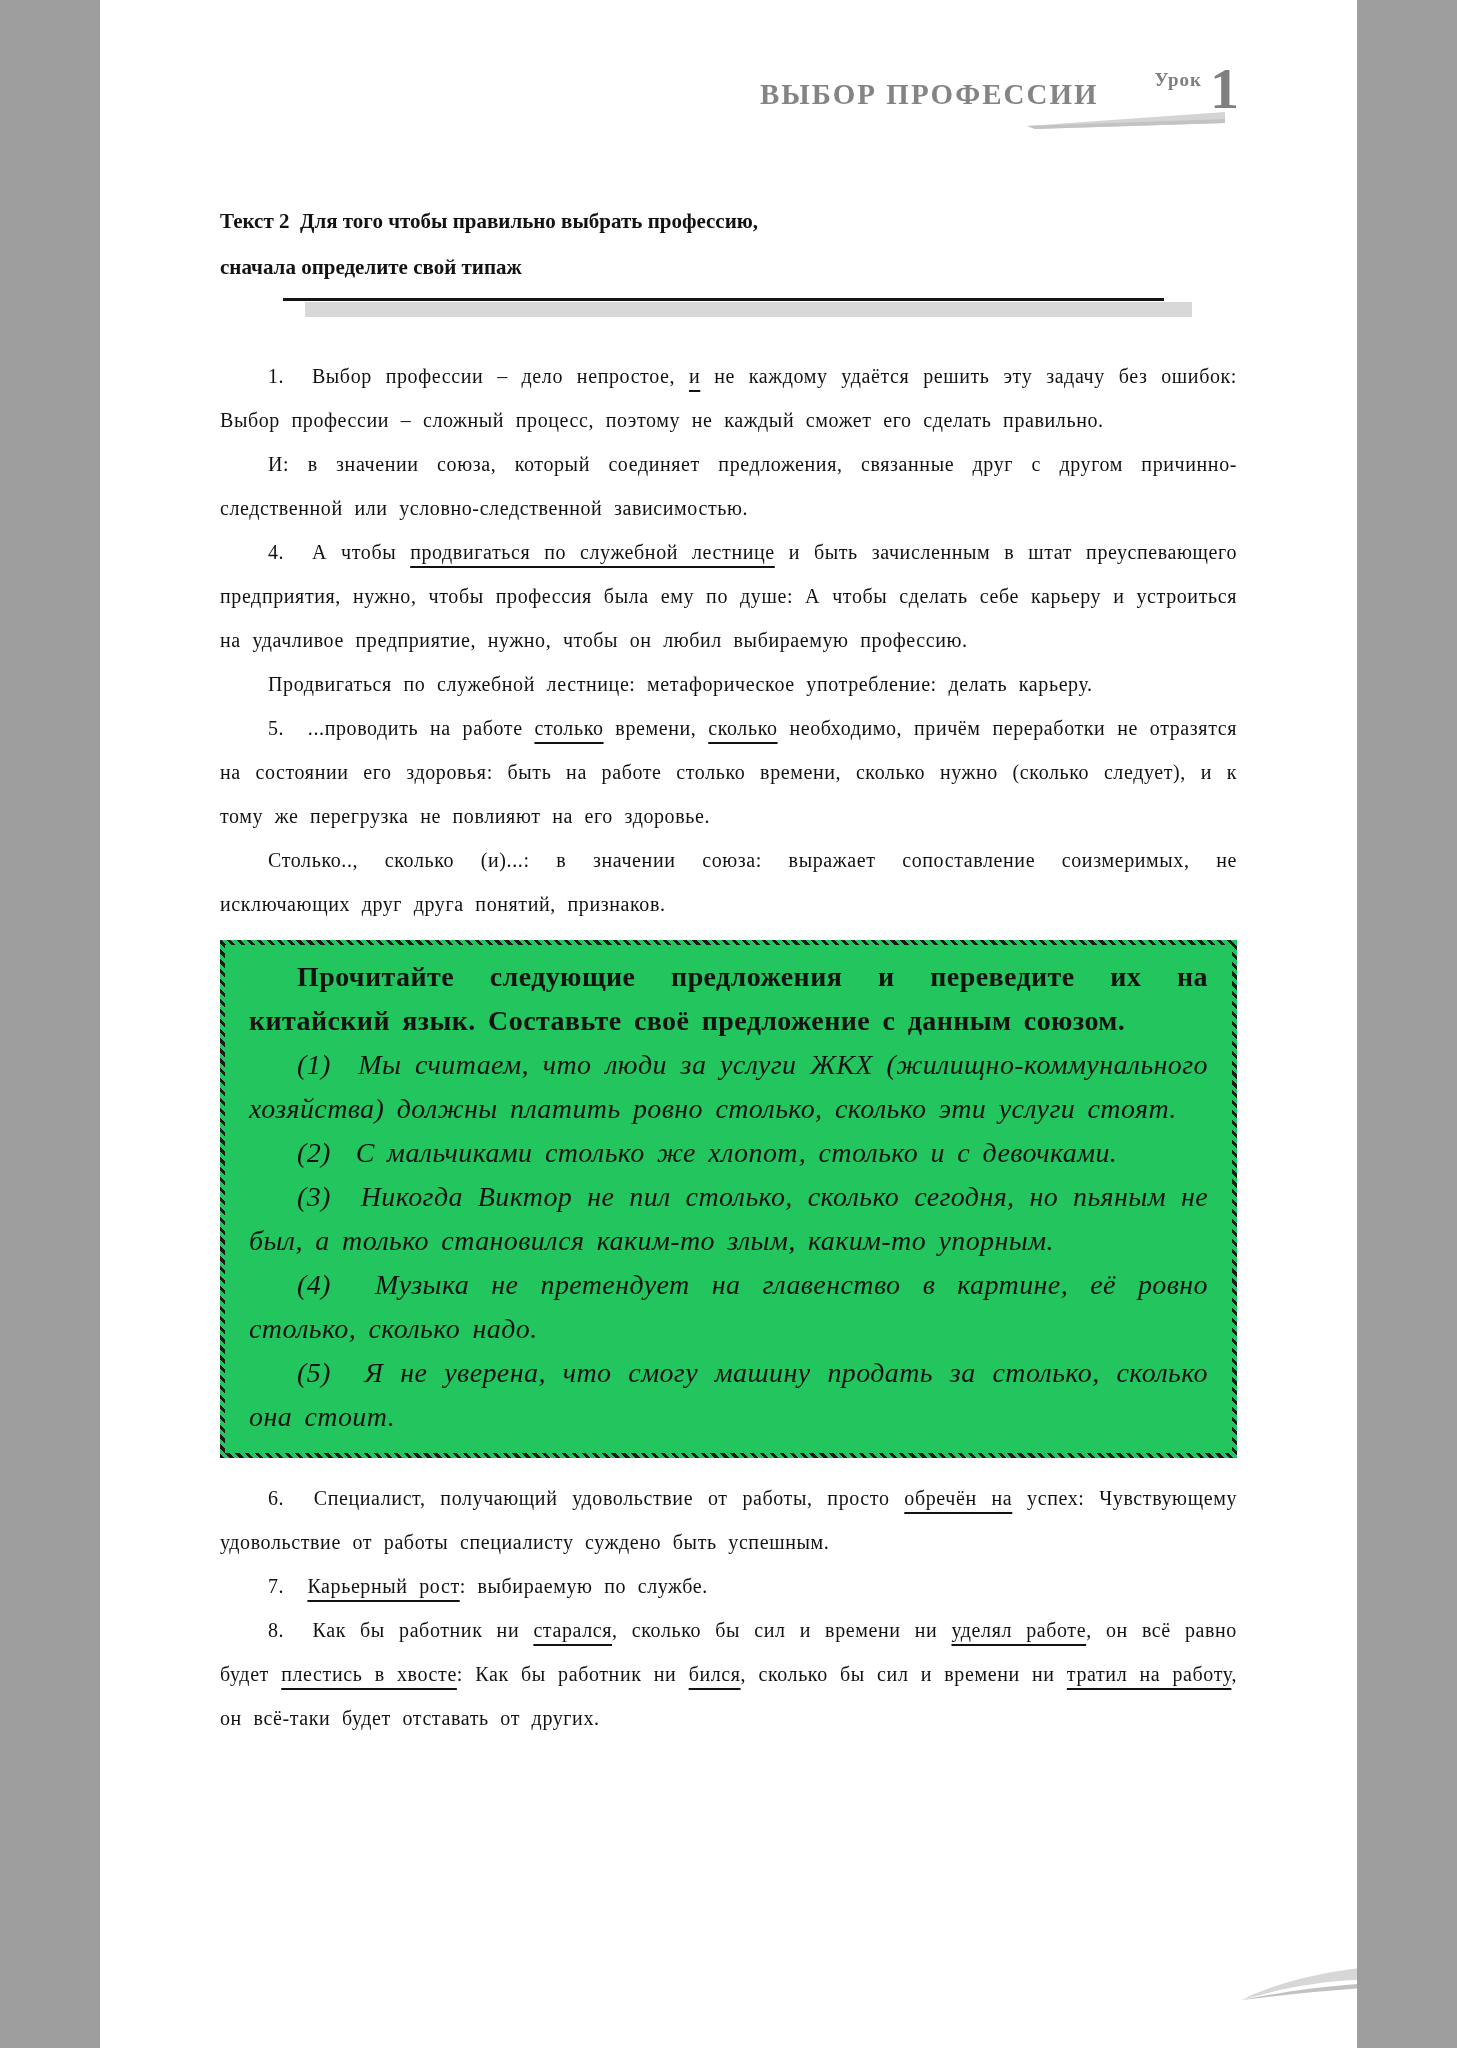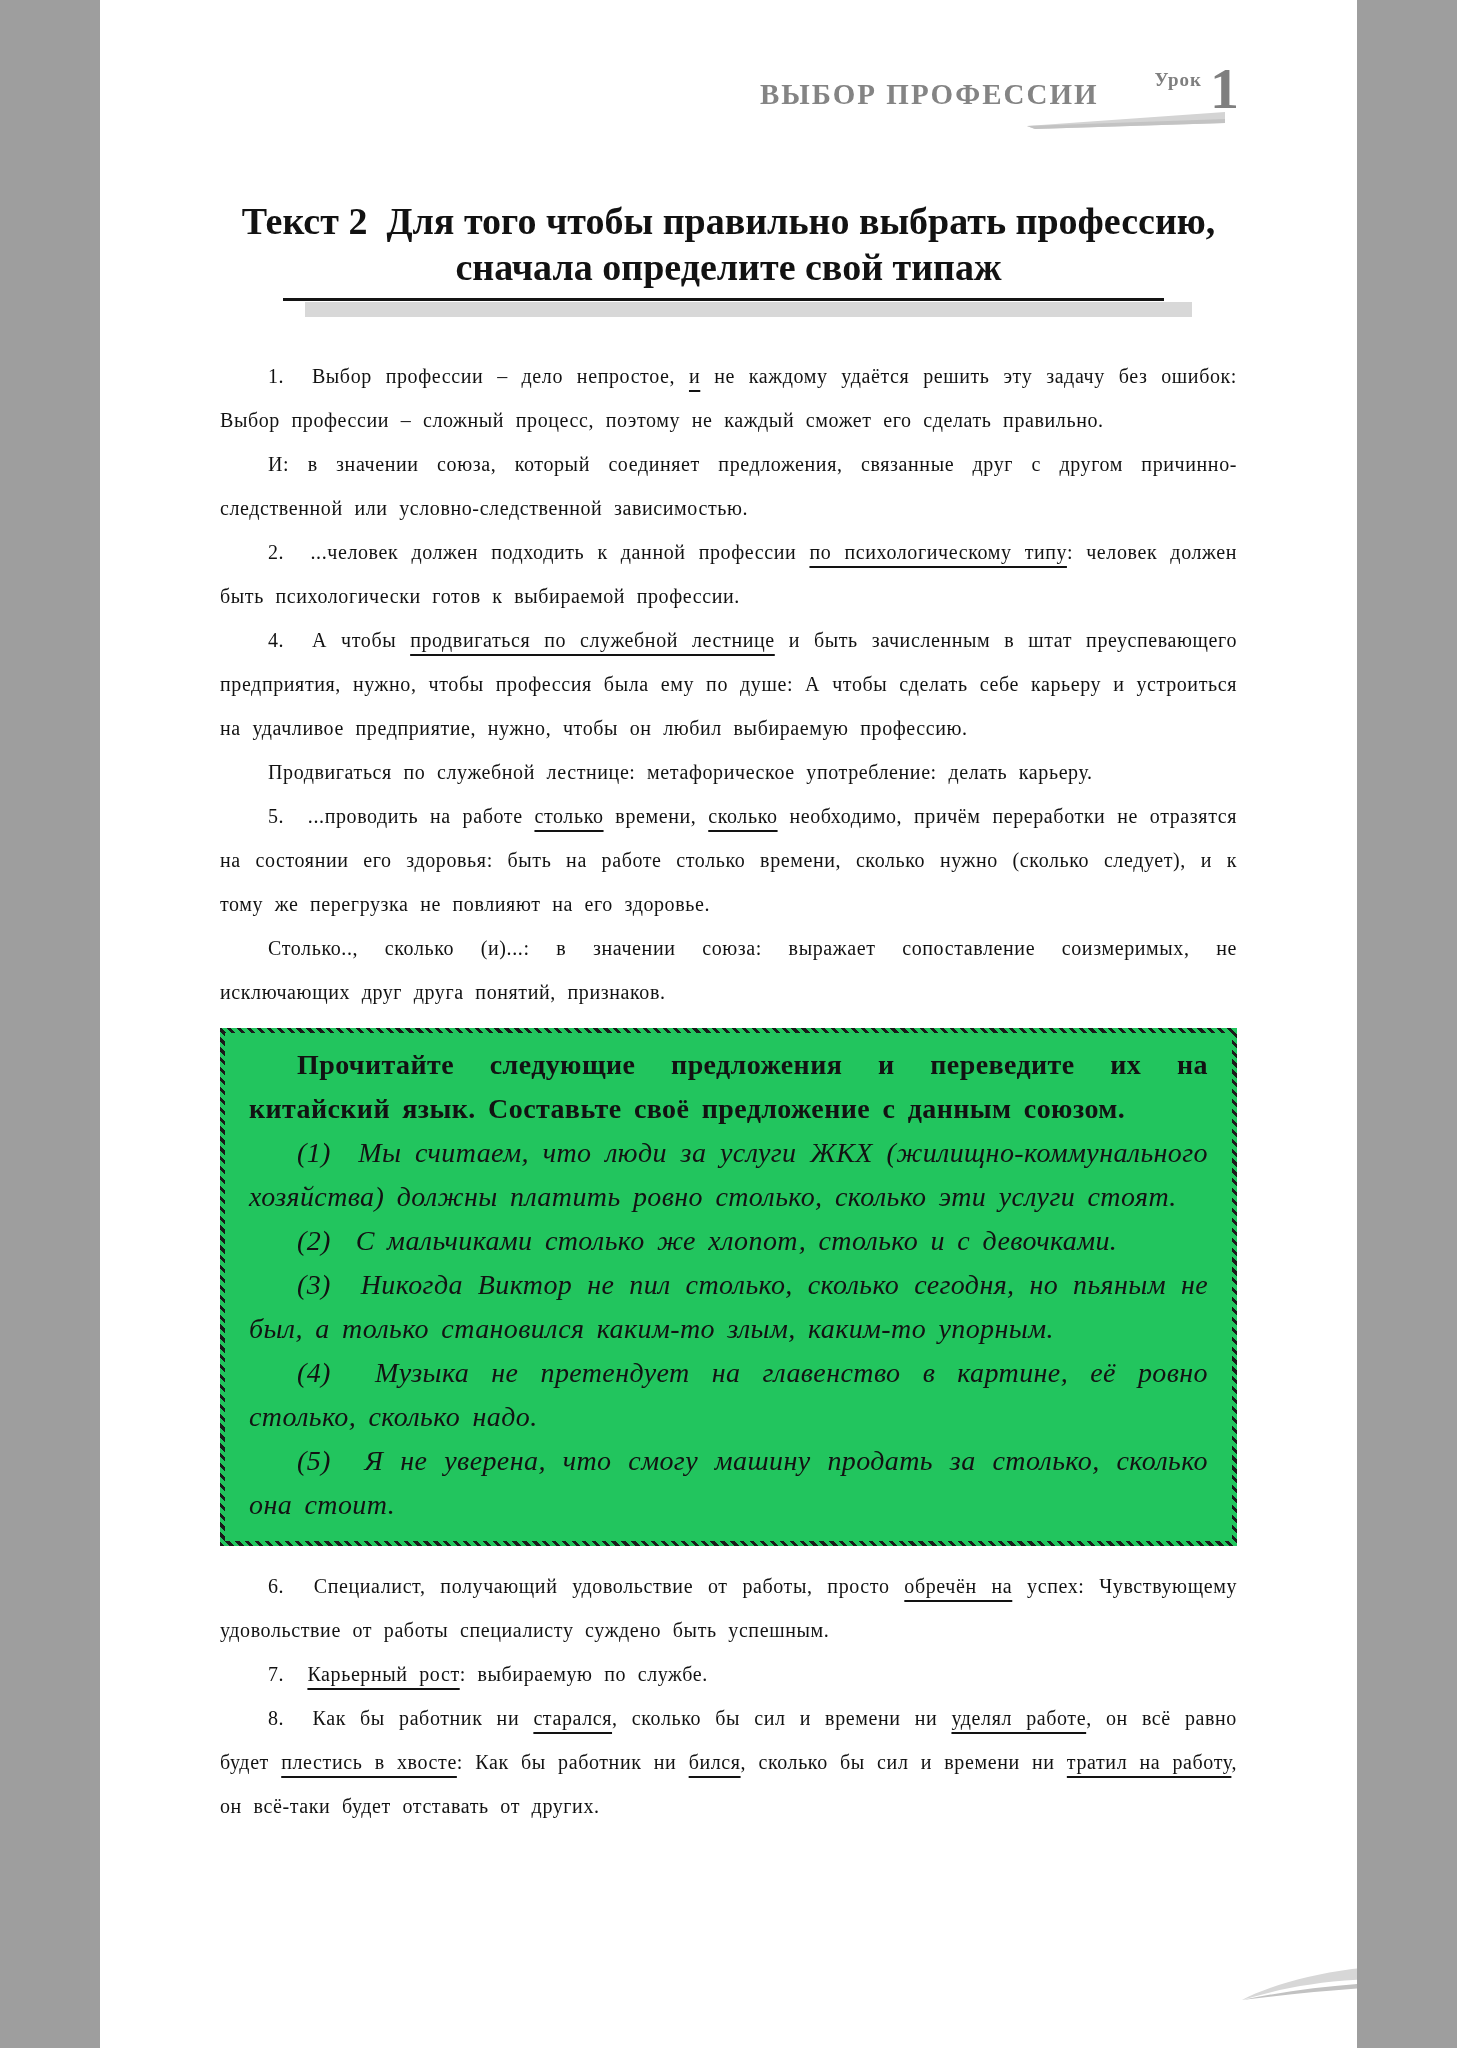--- a/index.html
+++ b/index.html
@@ -46,22 +46,22 @@
     line-height: 1;
     margin-left: 8px;
   }
   .lesson-swoosh { position: absolute; right: 12px; bottom: -16px; }
 
   
   .flow { padding: 198px 120px 0 120px; }
 
   .doc-title {
     margin: 0;
-    text-align: center;
-    font-size: 38px;
+    text-align: left;
+    font-size: 21px;
     font-weight: bold;
     line-height: 46px;
   }
 
   .title-rule { position: relative; height: 22px; margin: 8px 63px 34px 63px; }
   .rule-line   { position: absolute; left: 0; right: 10px; top: 0; height: 3px; background: #141414; }
   .rule-shadow { position: absolute; left: 22px; right: -18px; top: 4px; height: 15px; background: #d8d8d8; }
 
   p.body-p {
     margin: 0;
@@ -124,21 +124,20 @@
       <span>сначала определите свой типаж</span>
     </h1>
 
     <div class="title-rule">
       <div class="rule-shadow"></div>
       <div class="rule-line"></div>
     </div>
 
     <p class="body-p"><span>1.&nbsp; Выбор профессии – дело непростое, </span><span class="u">и</span><span> не каждому удаётся решить эту задачу без ошибок: Выбор профессии – сложный процесс, поэтому не каждый сможет его сделать правильно.</span></p>
     <p class="body-p"><span>И: в значении союза, который соединяет предложения, связанные друг с другом причинно-следственной или условно-следственной зависимостью.</span></p>
-    <p class="body-p"><span>2.&nbsp; ...человек должен подходить к данной профессии </span><span class="u">по психологическому типу</span><span>: человек должен быть психологически готов к выбираемой профессии.</span></p>
     <p class="body-p"><span>4.&nbsp; А чтобы </span><span class="u">продвигаться по служебной лестнице</span><span> и быть зачисленным в штат преуспевающего предприятия, нужно, чтобы профессия была ему по душе: А чтобы сделать себе карьеру и устроиться на удачливое предприятие, нужно, чтобы он любил выбираемую профессию.</span></p>
     <p class="body-p"><span>Продвигаться по служебной лестнице: метафорическое употребление: делать карьеру.</span></p>
     <p class="body-p"><span>5.&nbsp; ...проводить на работе </span><span class="u">столько</span><span> времени, </span><span class="u">сколько</span><span> необходимо, причём переработки не отразятся на состоянии его здоровья: быть на работе столько времени, сколько нужно (сколько следует), и к тому же перегрузка не повлияют на его здоровье.</span></p>
     <p class="body-p"><span>Столько.., сколько (и)...: в значении союза: выражает сопоставление соизмеримых, не исключающих друг друга понятий, признаков.</span></p>
 
     <section class="exercise-box">
       <p class="box-instruction">Прочитайте следующие предложения и переведите их на китайский язык. Составьте своё предложение с данным союзом.</p>
       <p class="box-item">(1)&nbsp; Мы считаем, что люди за услуги ЖКХ (жилищно-коммунального хозяйства) должны платить ровно столько, сколько эти услуги стоят.</p>
       <p class="box-item">(2)&nbsp; С мальчиками столько же хлопот, столько и с девочками.</p>
       <p class="box-item">(3)&nbsp; Никогда Виктор не пил столько, сколько сегодня, но пьяным не был, а только становился каким-то злым, каким-то упорным.</p>

